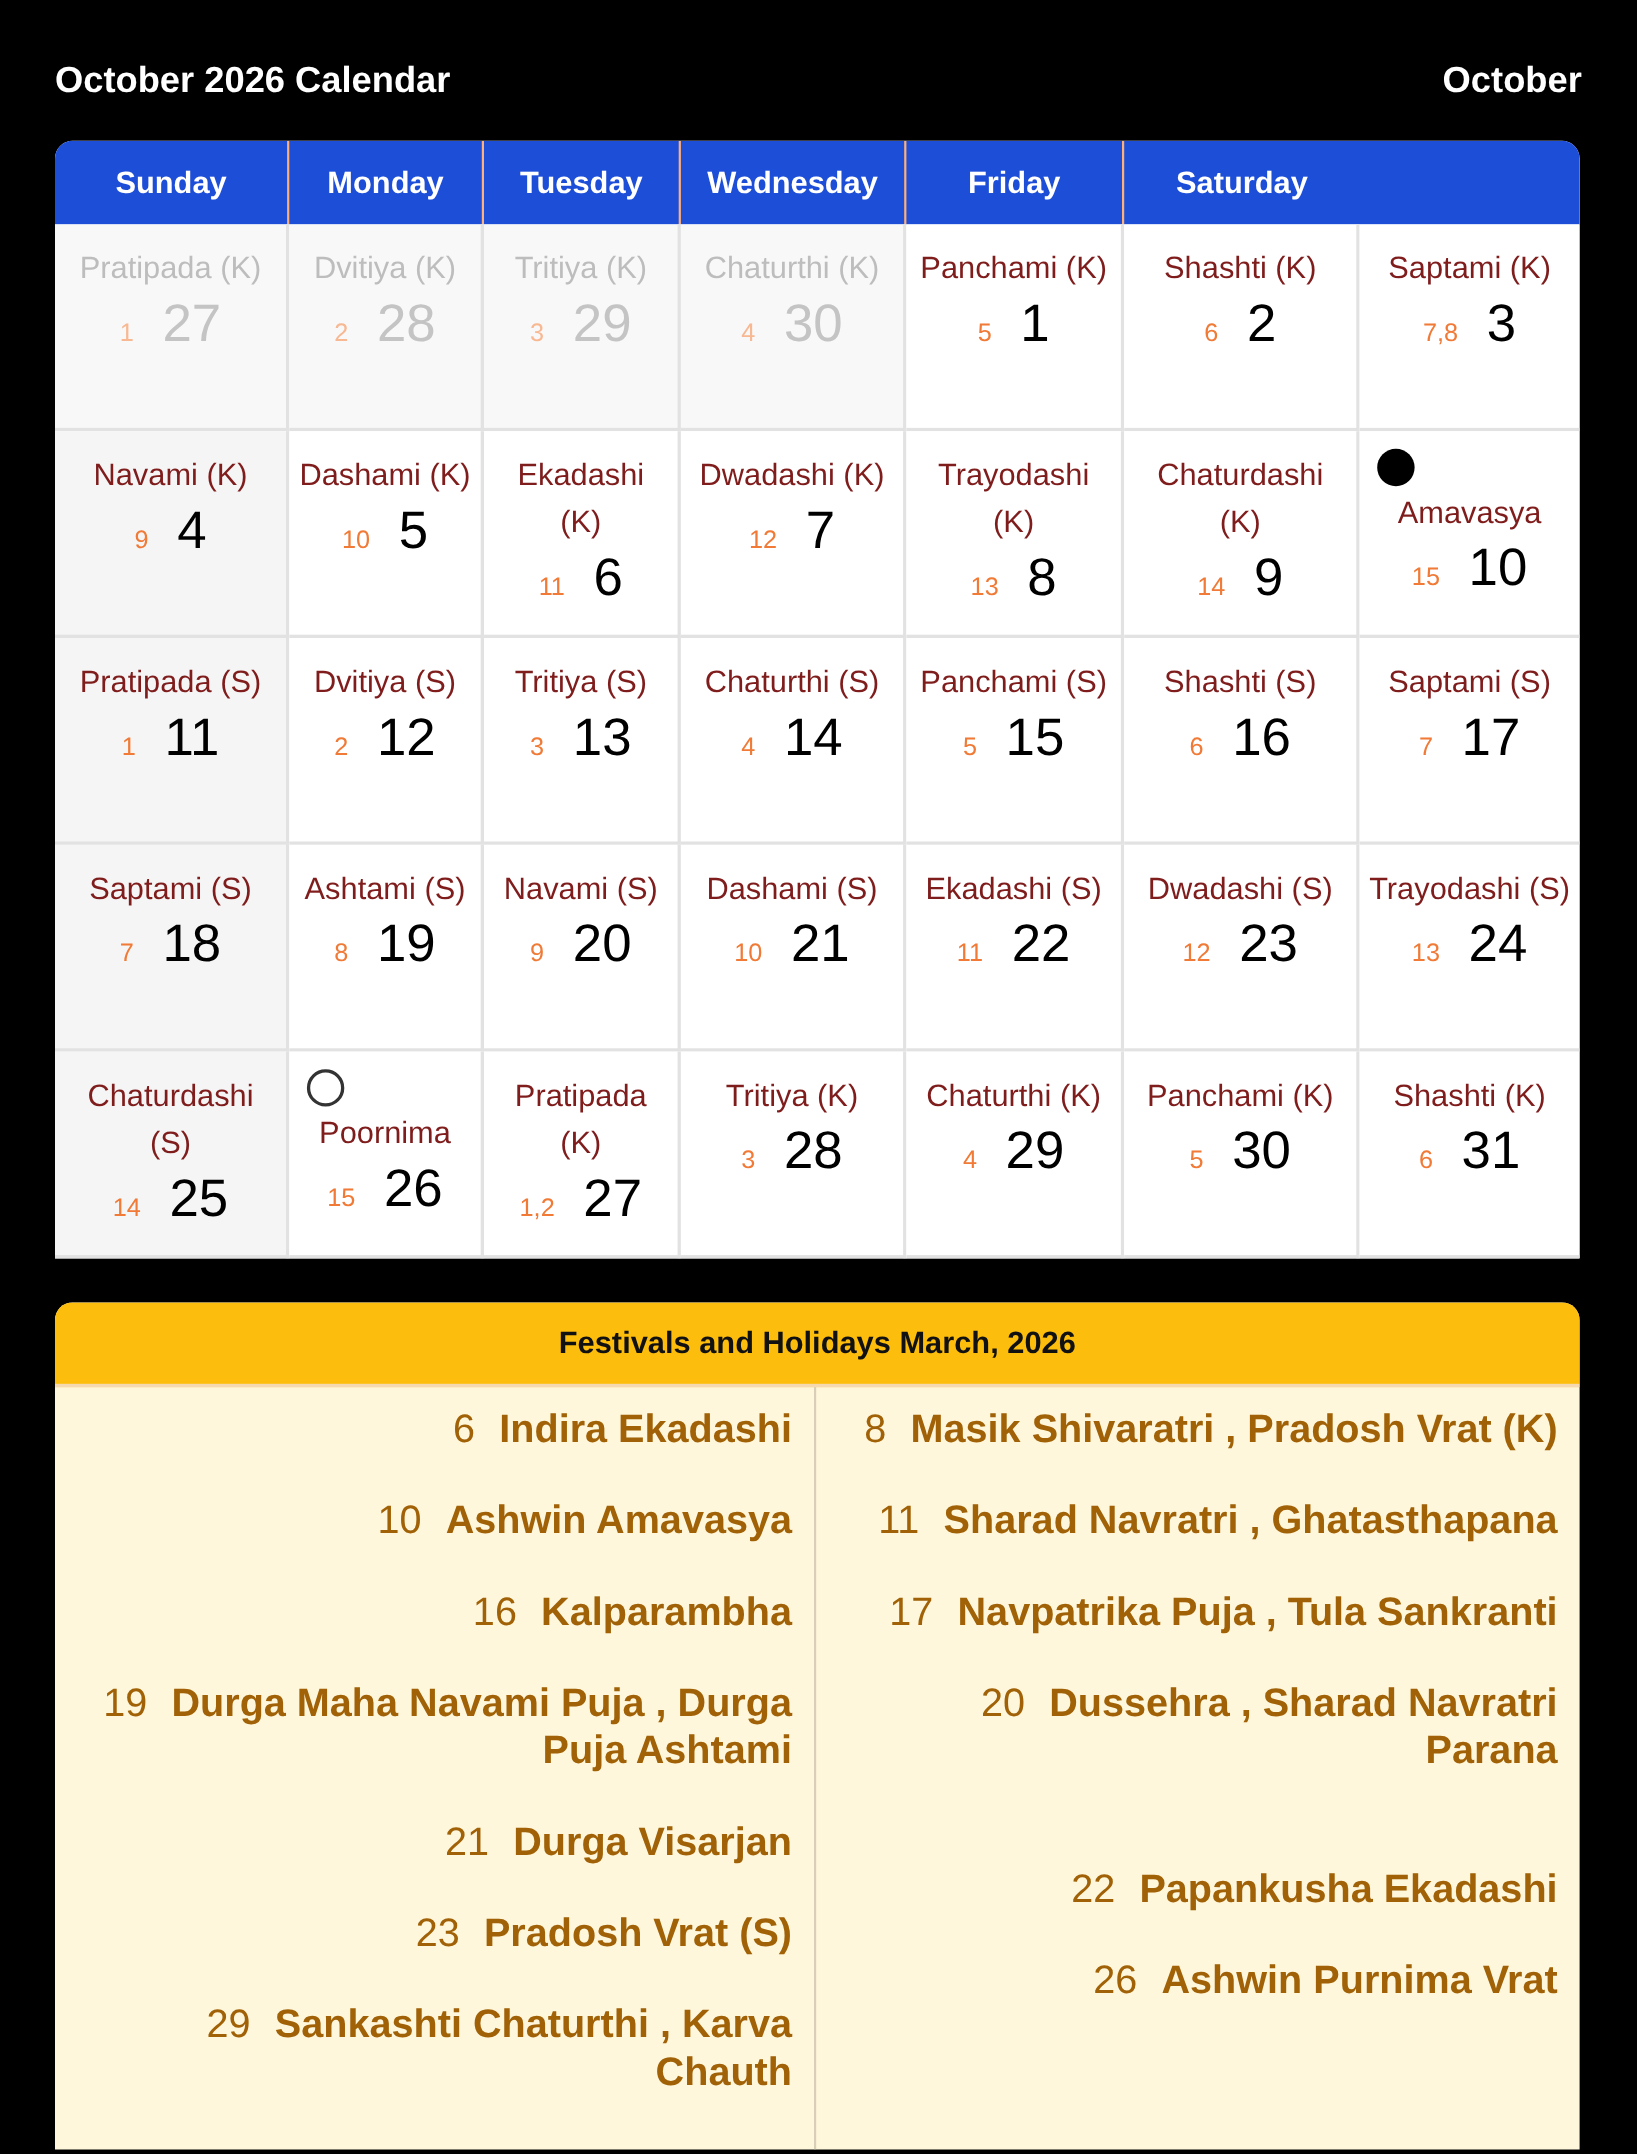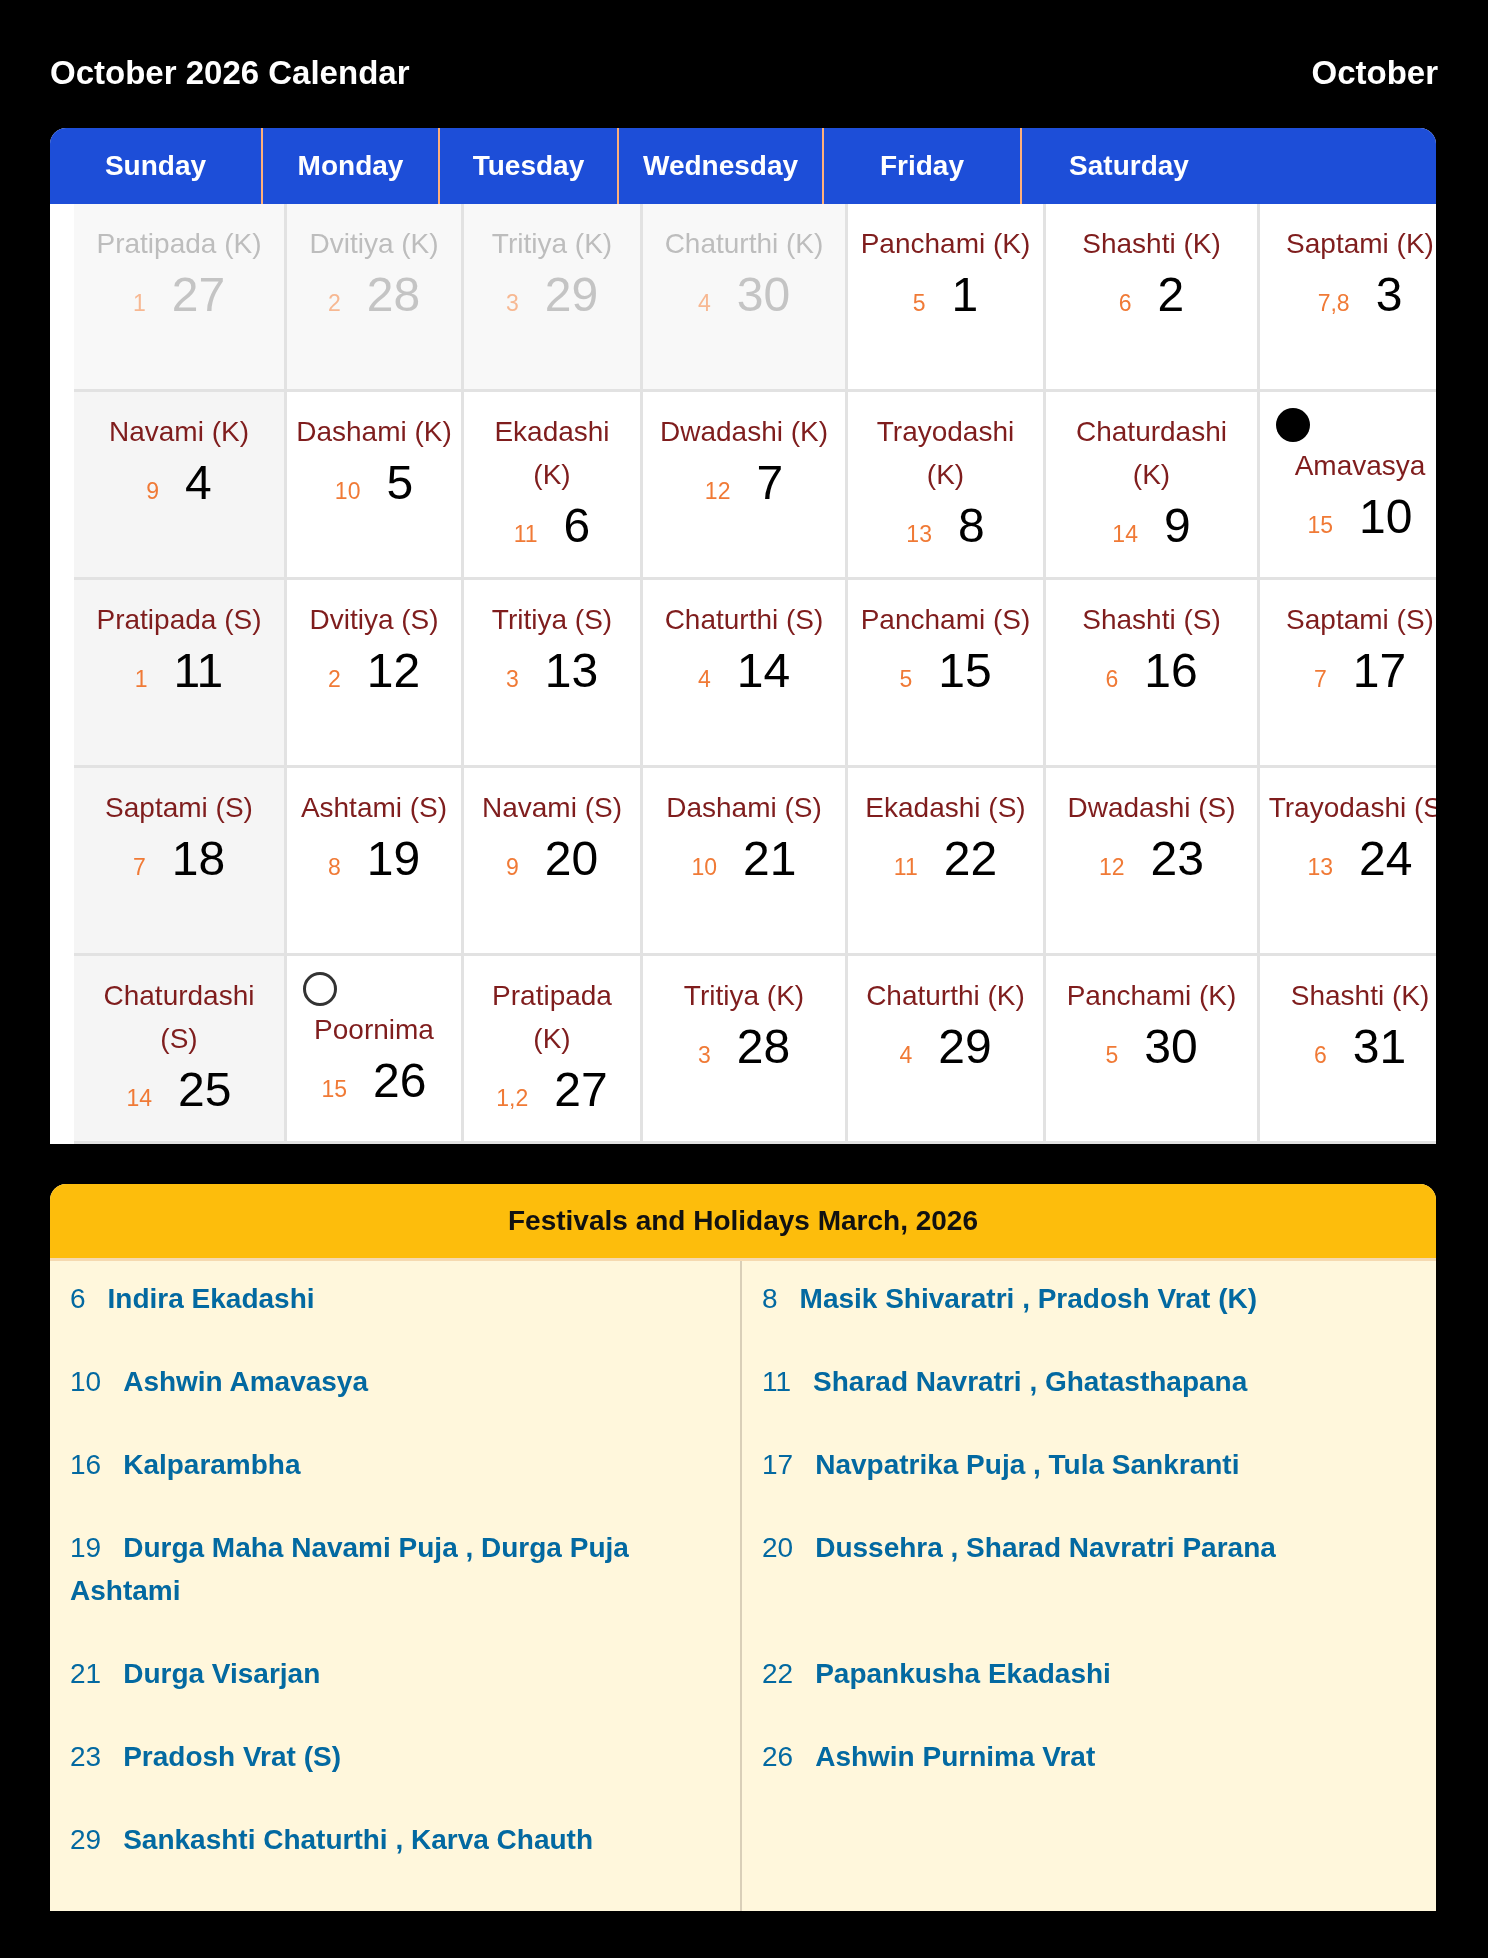--- a/index.html
+++ b/index.html
@@ -2,42 +2,42 @@
 <html><head>
 <meta charset="utf-8">
 <style>
   html, body { margin:0; padding:0; background:#000; }
   body { width:1488px; height:1958px; position:relative; font-family:"Liberation Sans", sans-serif; overflow:hidden; }
   .title-bar { position:absolute; left:50px; right:50px; top:46px; height:46px; display:flex; justify-content:space-between; align-items:flex-end; color:#fff; font-weight:bold; font-size:33px; }
   .cal { position:absolute; left:50px; top:128px; width:1386px; border-radius:16px 16px 0 0; overflow:hidden; background:#fff; }
   .cal-head { display:grid; grid-template-columns:213px 177px 179px 205px 198px 214px 200px; background:#1d4ed8; height:76px; }
   .cal-head div { color:#fff; font-weight:bold; font-size:28px; display:flex; align-items:center; justify-content:center; border-right:2px solid #ffb07a; }
   .cal-head div:last-child { border-right:none; }
-  .cal-body { display:grid; grid-template-columns:213px 177px 179px 205px 198px 214px 200px; grid-auto-rows:188px;padding-left:24px; }
+  .cal-body { display:grid; grid-template-columns:213px 177px 179px 205px 198px 214px 200px; grid-auto-rows:188px; }
   .cell { border-right:3px solid #e2e2e2; border-bottom:3px solid #e2e2e2; background:#fff; position:relative; text-align:center; padding-top:18px; box-sizing:border-box; }
   .cell:nth-child(7n) { border-right:none; }
   .cell.sun { background:#f5f5f5; }
   .cell.prev { background:#f8f8f8; }
   .cell .tithi { font-size:28px; color:#7f1d1d; line-height:43px; padding:0 8px; }
   .cell.prev .tithi { color:#bdbdbd; }
   .cell .nums { display:flex; justify-content:center; align-items:baseline; gap:26px; margin-top:2px; }
   .cell .tnum { font-size:23px; color:#f07a36; }
   .cell.prev .tnum { color:#f7b892; }
   .cell .day { font-size:48px; color:#000; line-height:56px; }
   .cell.prev .day { color:#c4c4c4; }
   .moon { position:absolute; left:16px; top:16px; width:34px; height:34px; border-radius:50%; box-sizing:border-box; }
   .moon.new { background:#000; }
   .moon.full { border:3px solid #333; background:#fff; }
   .cell.hasmoon { padding-top:52px; }
   .fest { position:absolute; left:50px; top:1184px; width:1386px; border-radius:16px 16px 0 0; overflow:hidden; background:#fff7dc; }
   .fest-head { background:#fdbd0c; height:74px; display:flex; align-items:center; justify-content:center; font-weight:bold; font-size:28px; color:#111; border-bottom:3px solid #f5d9b0; }
   .fest-body { display:grid; grid-template-columns:692px 694px; }
   .fest-col { padding:16px 20px 10px 20px; box-sizing:border-box; }
   .fest-col.left { border-right:2px solid #d9cfb8; }
-  .fest-item { font-size:28px; color:#0369a1; line-height:43px; margin-bottom:40px; }
+  .fest-item { font-size:36px; color:#a16207; line-height:43px; margin-bottom:40px;text-align:right; }
   .fest-item .d { font-weight:normal; margin-right:22px; }
   .fest-item .n { font-weight:bold; }
 </style>
 </head>
 <body>
 
 <div class="title-bar">
   <span>October 2026 Calendar</span>
   <span>October</span>
 </div>

